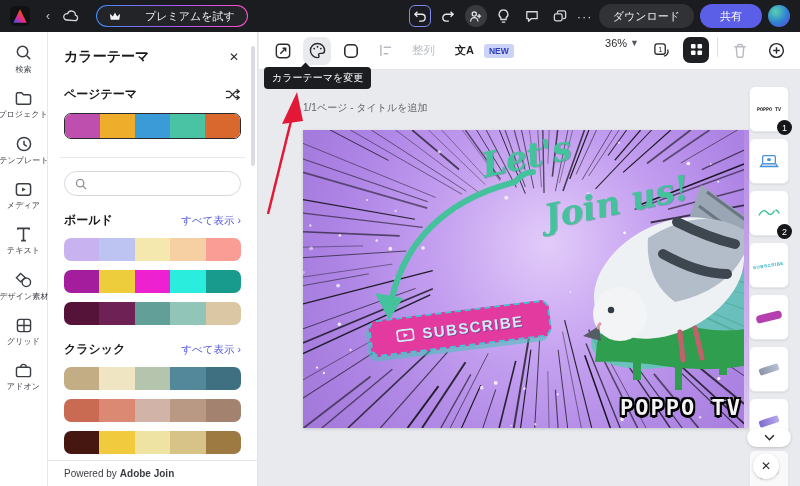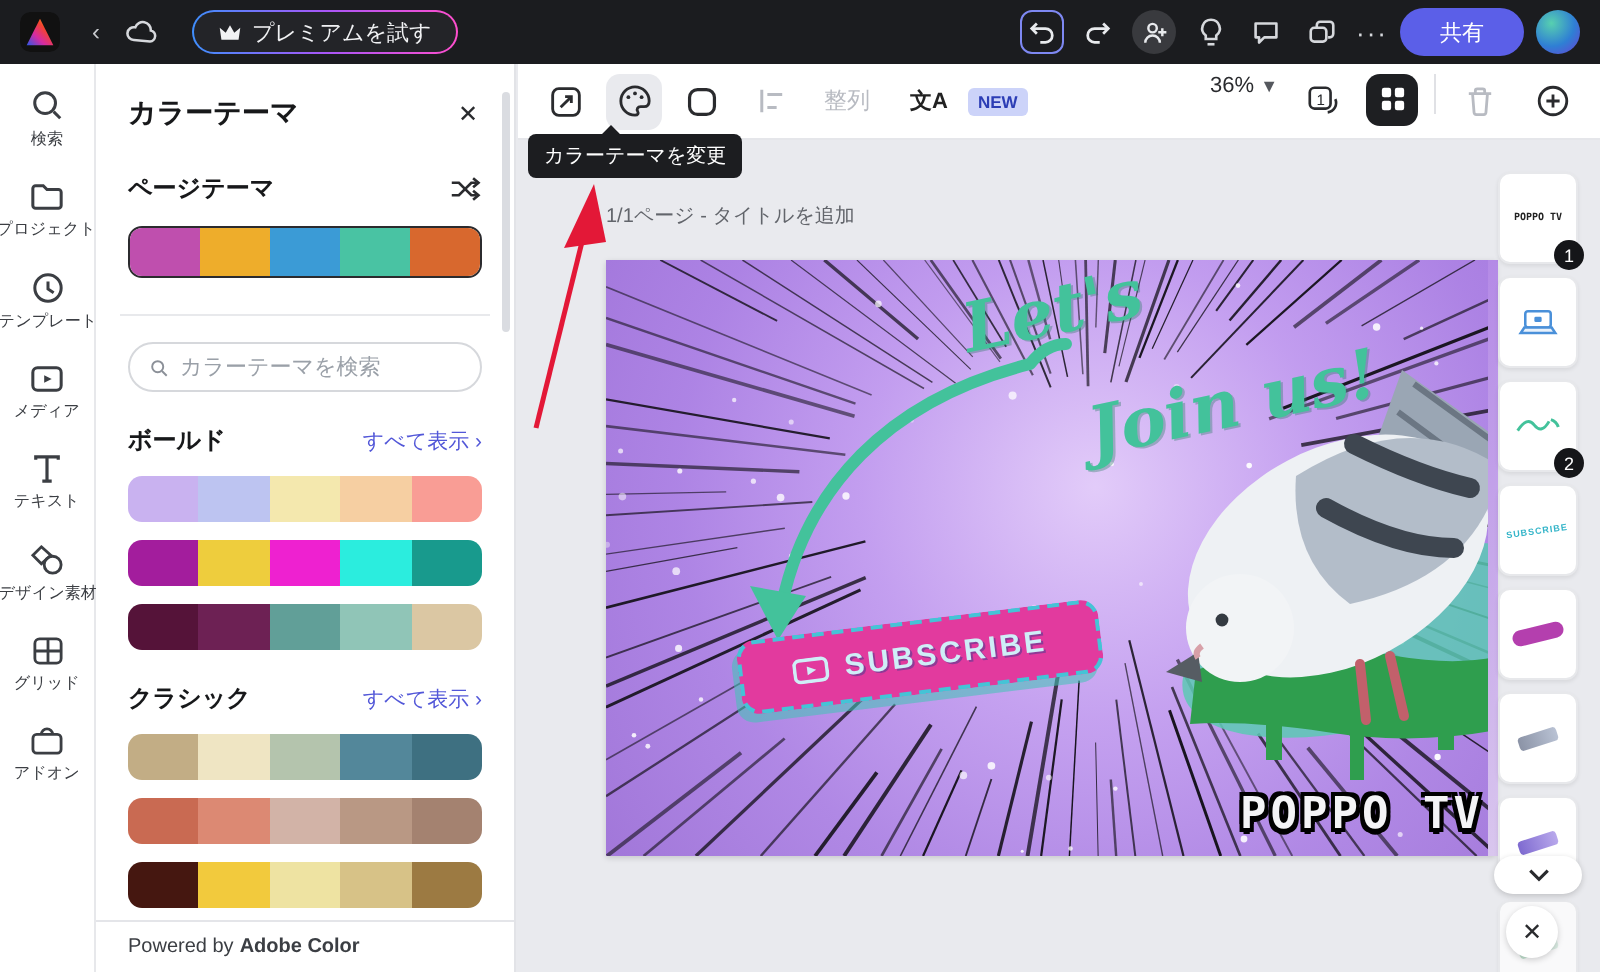--- a/index.html
+++ b/index.html
@@ -7,21 +7,21 @@
   body { font-family:"Liberation Sans", sans-serif; background:#e9eaee; position:relative; }
 
   
   .topbar { position:absolute; left:0; top:0; width:800px; height:32px; background:#1b1c1f;
             display:flex; align-items:center; padding:0 10px; gap:8px; z-index:40; }
   .logo { width:20px; height:20px; border-radius:5px; flex:0 0 auto; }
   .tb-chev { color:#c8cace; font-size:12px; padding:0 2px 0 8px; cursor:pointer; }
   .tb-title { color:#e8eaed; font-size:11px; white-space:nowrap; }
   .tb-icon { width:22px; height:22px; display:flex; align-items:center; justify-content:center; flex:0 0 auto; cursor:pointer; }
   .tb-icon svg { display:block; }
-  .premium-pill { margin-left:6px; height:22px; padding:0 12px; border-radius:999px; display:flex; align-items:center; gap:5px;
+  .premium-pill { margin-left:6px; height:22px; padding:0 12px; border-radius:999px; display:flex; align-items:center; gap:24px;
             color:#f1f2f4; font-size:11px; border:1px solid transparent; cursor:pointer;
             background:linear-gradient(#232428,#232428) padding-box, linear-gradient(90deg,#3f8efc,#a856f7,#ff4ecd) border-box; }
   .tb-right { margin-left:auto; display:flex; align-items:center; gap:6px; }
   .undo-box { border:1.5px solid #7e88f2; border-radius:6px; }
   .circle-dark { background:#393a3e; border-radius:50%; }
   .dl-btn { height:24px; padding:0 14px; border-radius:999px; background:#313236; color:#e8eaed; font-size:11px;
             display:flex; align-items:center; cursor:pointer; }
   .share-btn { height:24px; padding:0 20px; border-radius:999px; background:#5b5fe8; color:#fff; font-size:11px;
             display:flex; align-items:center; cursor:pointer; }
   .avatar { width:22px; height:22px; border-radius:50%;
@@ -182,20 +182,23 @@
         <path d="M2 2 h12 v8 h-7 l-3 3 v-3 h-2 Z" stroke-linejoin="round"></path>
       </svg>
     </span>
     <span class="tb-icon">
       <svg width="14" height="13" viewBox="0 0 16 15" fill="none" stroke="#d6d8dc" stroke-width="1.5">
         <rect x="1.5" y="4.5" width="9" height="8" rx="2"></rect>
           <path d="M5 4 V3 a2 2 0 0 1 2-2 h5.5 a2 2 0 0 1 2 2 v5 a2 2 0 0 1-2 2 h-1"></path>
       </svg>
     </span>
     <span class="ellipsis">···</span>
+    <div class="dl-btn">
+      <span>ダウンロード</span>
+    </div>
     <div class="share-btn">
       <span>共有</span>
     </div>
     <div class="avatar"></div>
   </div>
 </div>
 
 <div class="rail">
   <div class="rail-item">
     <svg width="17" height="17" viewBox="0 0 18 18" fill="none" stroke-width="1.6">
@@ -272,21 +275,20 @@
       <div class="sw" style="background: rgb(59, 155, 214);"></div>
       <div class="sw" style="background: rgb(73, 195, 163);"></div>
       <div class="sw" style="background: rgb(216, 104, 46);"></div>
     </div>
   <div class="divider-h"></div>
   <div class="search-box">
     <svg width="12" height="12" viewBox="0 0 14 14" fill="none" stroke="#8b9098" stroke-width="1.5">
         <circle cx="6" cy="6" r="4.3"></circle>
         <path d="M9.3 9.3 L13 13"></path>
       </svg>
-    <input placeholder="カラーテーマを検索" style="">
   </div>
 
   <div class="sect-head">
     <span class="sub-label">ボールド</span>
     <span class="show-all"><span>すべて表示</span> ›</span>
   </div>
   <div>
       <div class="palette-row">
         <div class="sw" style="background: rgb(201, 178, 240);"></div>
         <div class="sw" style="background: rgb(189, 196, 241);"></div>
@@ -334,21 +336,21 @@
         <div class="sw" style="background: rgb(242, 202, 61);"></div>
         <div class="sw" style="background: rgb(238, 227, 162);"></div>
         <div class="sw" style="background: rgb(215, 194, 135);"></div>
         <div class="sw" style="background: rgb(156, 122, 66);"></div>
       </div>
     </div>
 
   <div class="panel-scrollbar"></div>
   <div class="panel-footer">
     <span>Powered by</span>
-      <b>Adobe Color</b>
+      <b>Adobe Join</b>
   </div>
 </div>
 
 <div class="toolbar">
   <span class="tool-btn">
     <svg width="16" height="16" viewBox="0 0 18 18" fill="none" stroke="#2a2b2e" stroke-width="1.6">
       <rect x="1.5" y="1.5" width="15" height="15" rx="3.5"></rect>
         <path d="M6 12 L12 6 M8.5 6 H12 V9.5"></path>
     </svg>
   </span>

